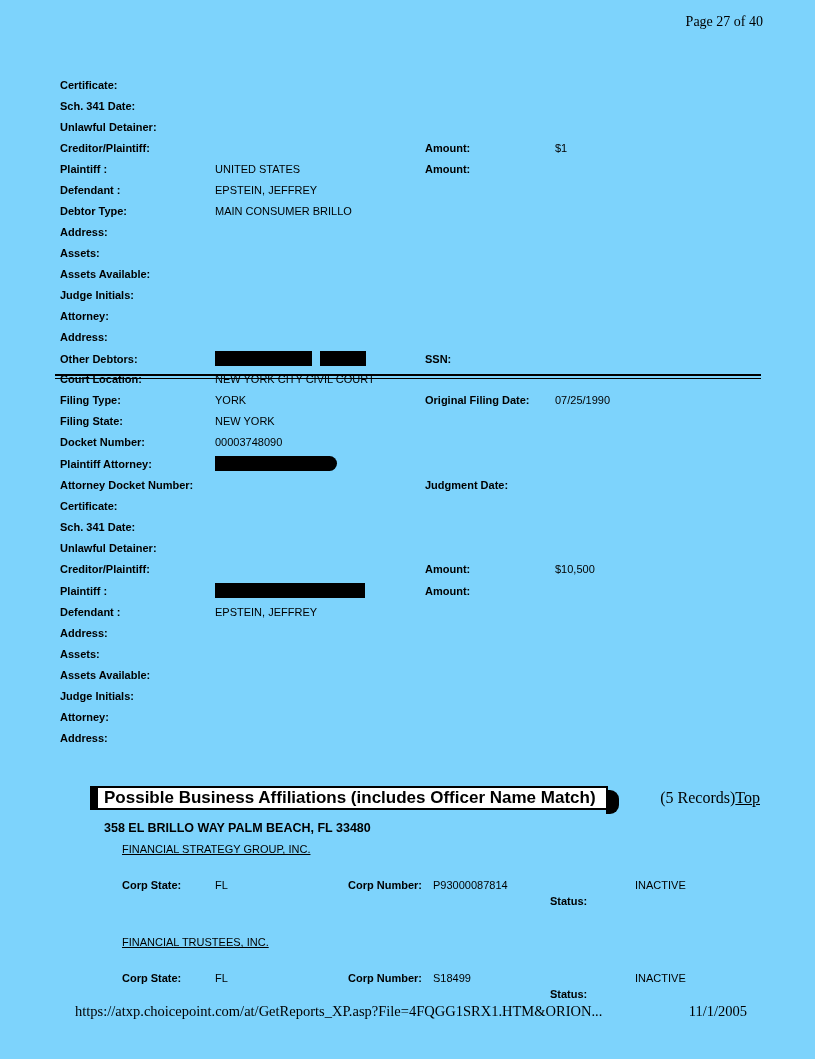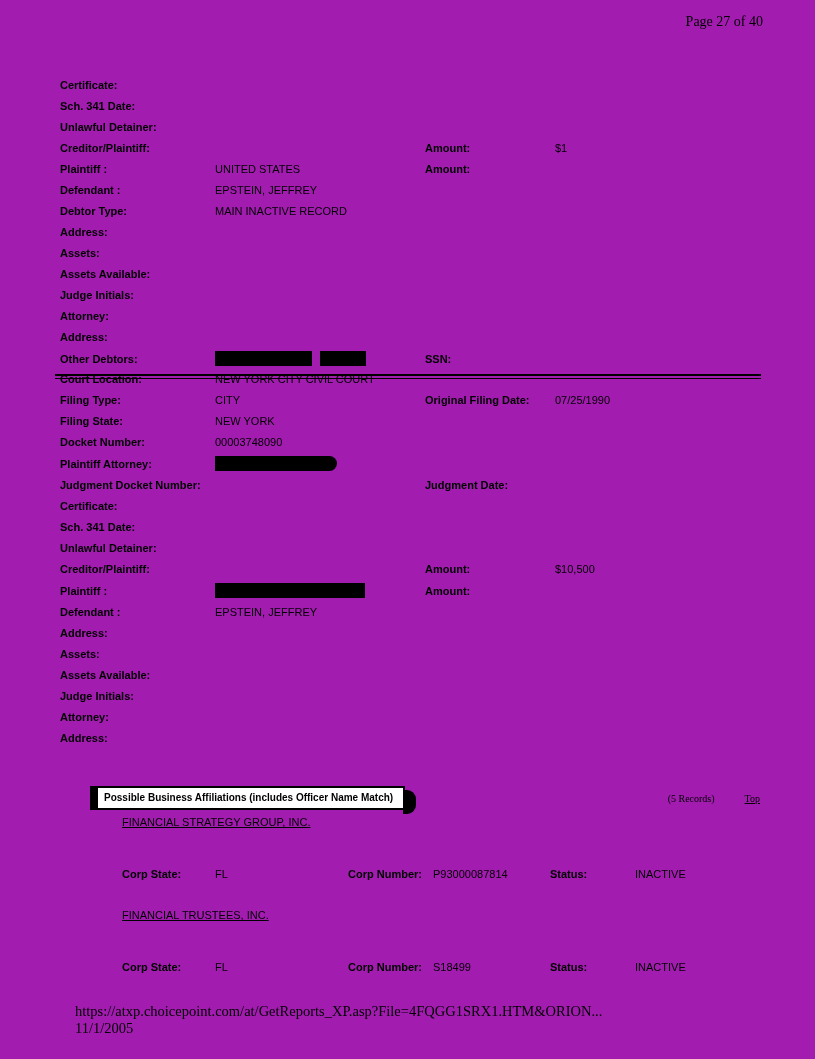--- a/index.html
+++ b/index.html
@@ -1,19 +1,19 @@
 <!DOCTYPE html>
 <html><head>
 <meta charset="utf-8">
 <style>
   * { margin:0; padding:0; box-sizing:border-box; }
   html,body { background:#ffffff; }
   .page {
     position:relative; width:815px; height:1059px; margin:0 auto;
-    background:#a21caf; color:#000;
+    background:#7dd3fc; color:#000;
     font-family:"Liberation Sans", sans-serif; overflow:hidden;
   }
   .page-number {
     position:absolute; top:14px; right:52px;
     font-family:"Liberation Serif", serif; font-size:14px;
   }
   .rec { position:absolute; left:60px; width:705px; }
   .rec1 { top:78px; }
   .rec2 { top:372px; }
   .frow { display:flex; align-items:flex-end; margin-bottom:7px; font-size:11px; line-height:14px; }
@@ -31,49 +31,49 @@
   .r-w46  { width:46px; }
   .r-w122 { width:122px; border-radius:0 8px 8px 0; }
   .r-w150 { width:150px; }
   a.doclink, a.namelink { color:#000; cursor:pointer; }
 
   .aff { position:absolute; top:786px; left:90px; width:672px; }
   .aff-headrow { display:flex; align-items:center; }
   .hdr-left-cap { width:8px; height:24px; background:#000; flex-shrink:0; }
   .hdr-box {
     border:2px solid #000; border-left:none; background:#fff;
-    padding:2px 10px 3px 6px; font-weight:bold; font-size:10px; line-height:15px;
+    padding:2px 10px 3px 6px; font-weight:bold; font-size:17px; line-height:15px;
     white-space:nowrap;
   }
   .hdr-right-cap {
     width:13px; height:24px; background:#000; margin-left:-2px;
     border-radius:0 9px 9px 0; position:relative; top:4px; flex-shrink:0;
   }
   .hdr-right {
-    margin-left:auto; display:flex; align-items:center; gap:30px;
-    font-family:"Liberation Serif", serif; font-size:10px; padding-right:2px;
+    margin-left:auto; display:flex; align-items:center; 
+    font-family:"Liberation Serif", serif; font-size:16px; padding-right:2px;
   }
   a.top-link { color:#000; text-decoration:underline; cursor:pointer; }
 
   .aff-address { margin:11px 0 2px 14px; font-weight:bold; font-size:12.5px; }
   .company { margin-left:32px; }
   .company-name { display:inline-block; margin-top:6px; font-size:11px; text-decoration:underline; }
-  .crow { display:flex; align-items:flex-end; font-size:11px; line-height:14px; margin-top:5px; }
+  .crow { display:flex; align-items:center; font-size:11px; line-height:14px; margin-top:5px; }
   .cl1 { width:93px;  font-weight:bold; flex-shrink:0; }
   .cv1 { width:95px;  flex-shrink:0; margin-right:38px; }
   .cl2 { width:85px;  font-weight:bold; flex-shrink:0; }
   .cv2 { width:117px; flex-shrink:0; }
   .cl3 { width:85px;  font-weight:bold; flex-shrink:0;margin-top:32px; }
   .cv3 { flex:1; }
   .company + .company-gap { height:22px; }
 
   .footer {
     position:absolute; top:1003px; left:75px; width:672px;
     display:flex; justify-content:space-between;
-    font-family:"Liberation Serif", serif; font-size:14.5px;flex-direction:column;
+    font-family:"Liberation Serif", serif; font-size:14.5px;
   }
 </style>
 </head>
 <body>
 
 <div class="page">
 
   <div class="page-number">Page 27 of 40</div>
 
   <div class="rec rec1">
@@ -108,21 +108,21 @@
         <span class="frv"></span>
       </div>
     <div class="frow">
         <span class="fl">Defendant :</span>
         <span class="fv">EPSTEIN, JEFFREY</span>
         <span class="frl"></span>
         <span class="frv"></span>
       </div>
     <div class="frow">
         <span class="fl">Debtor Type:</span>
-        <span class="fv">MAIN INACTIVE RECORD</span>
+        <span class="fv">MAIN CONSUMER BRILLO</span>
         <span class="frl"></span>
         <span class="frv"></span>
       </div>
     <div class="frow">
         <span class="fl">Address:</span>
         <span class="fv"></span>
         <span class="frl"></span>
         <span class="frv"></span>
       </div>
     <div class="frow">
@@ -167,21 +167,21 @@
 
   <div class="rec rec2">
     <div class="frow">
         <span class="fl">Court Location:</span>
         <span class="fv">NEW YORK CITY CIVIL COURT</span>
         <span class="frl"></span>
         <span class="frv"></span>
       </div>
     <div class="frow">
         <span class="fl">Filing Type:</span>
-        <span class="fv">CITY</span>
+        <span class="fv">YORK</span>
         <span class="frl">Original Filing Date:</span>
         <span class="frv">07/25/1990</span>
       </div>
     <div class="frow">
         <span class="fl">Filing State:</span>
         <span class="fv">NEW YORK</span>
         <span class="frl"></span>
         <span class="frv"></span>
       </div>
     <div class="frow">
@@ -190,21 +190,21 @@
       <span class="frl"></span>
       <span class="frv"></span>
     </div>
     <div class="frow">
       <span class="fl">Plaintiff Attorney:</span>
       <span class="fv"><span class="redact r-w122"></span></span>
       <span class="frl"></span>
       <span class="frv"></span>
     </div>
     <div class="frow">
-        <span class="fl">Judgment Docket Number:</span>
+        <span class="fl">Attorney Docket Number:</span>
         <span class="fv"></span>
         <span class="frl">Judgment Date:</span>
         <span class="frv"></span>
       </div>
     <div class="frow">
         <span class="fl">Certificate:</span>
         <span class="fv"></span>
         <span class="frl"></span>
         <span class="frv"></span>
       </div>
@@ -280,20 +280,21 @@
     <div class="aff-headrow">
       <span class="hdr-left-cap"></span>
       <span class="hdr-box">Possible Business Affiliations (includes Officer Name Match)</span>
       <span class="hdr-right-cap"></span>
       <span class="hdr-right">
         <span>(5 Records)</span>
         <a class="top-link">Top</a>
       </span>
     </div>
 
+    <div class="aff-address">358 EL BRILLO WAY PALM BEACH, FL 33480</div>
 
     <div class="company">
       <a class="company-name namelink">FINANCIAL STRATEGY GROUP, INC.</a>
       <div class="crow">
         <span class="cl1">Corp State:</span>
         <span class="cv1">FL</span>
         <span class="cl2">Corp Number:</span>
         <span class="cv2">P93000087814</span>
         <span class="cl3">Status:</span>
         <span class="cv3">INACTIVE</span>

